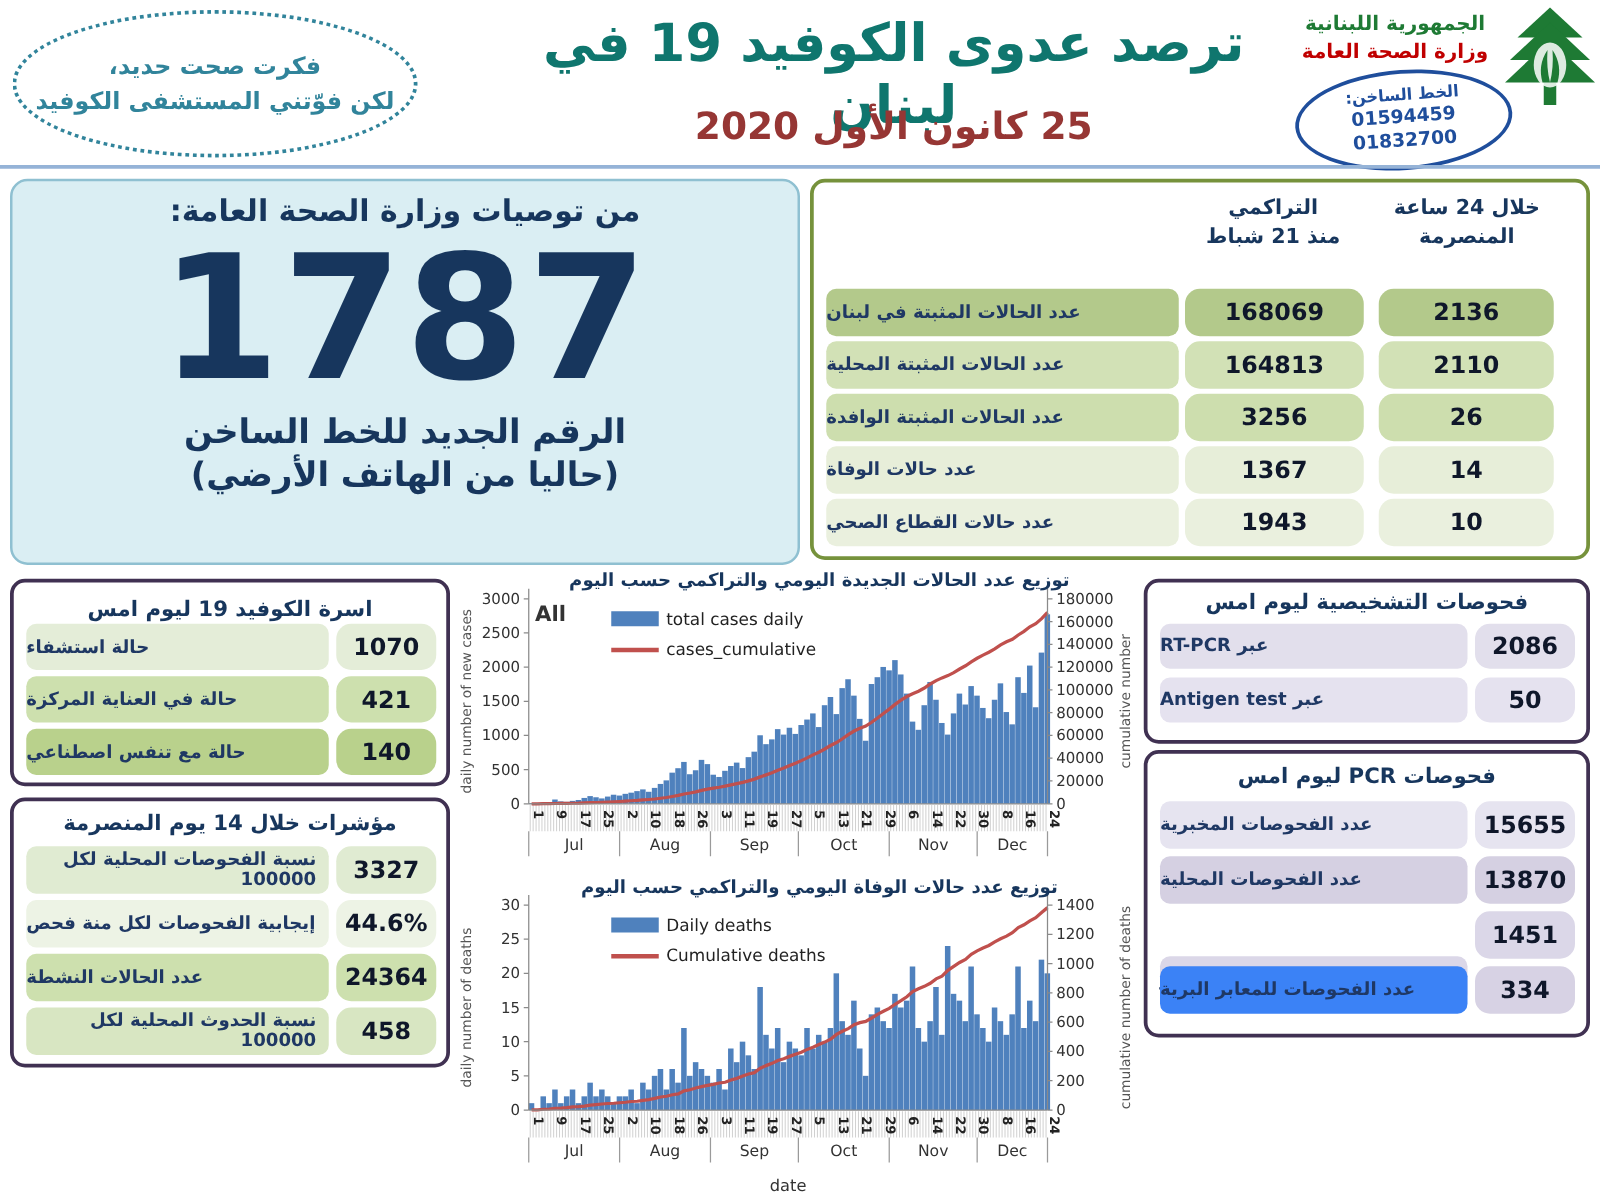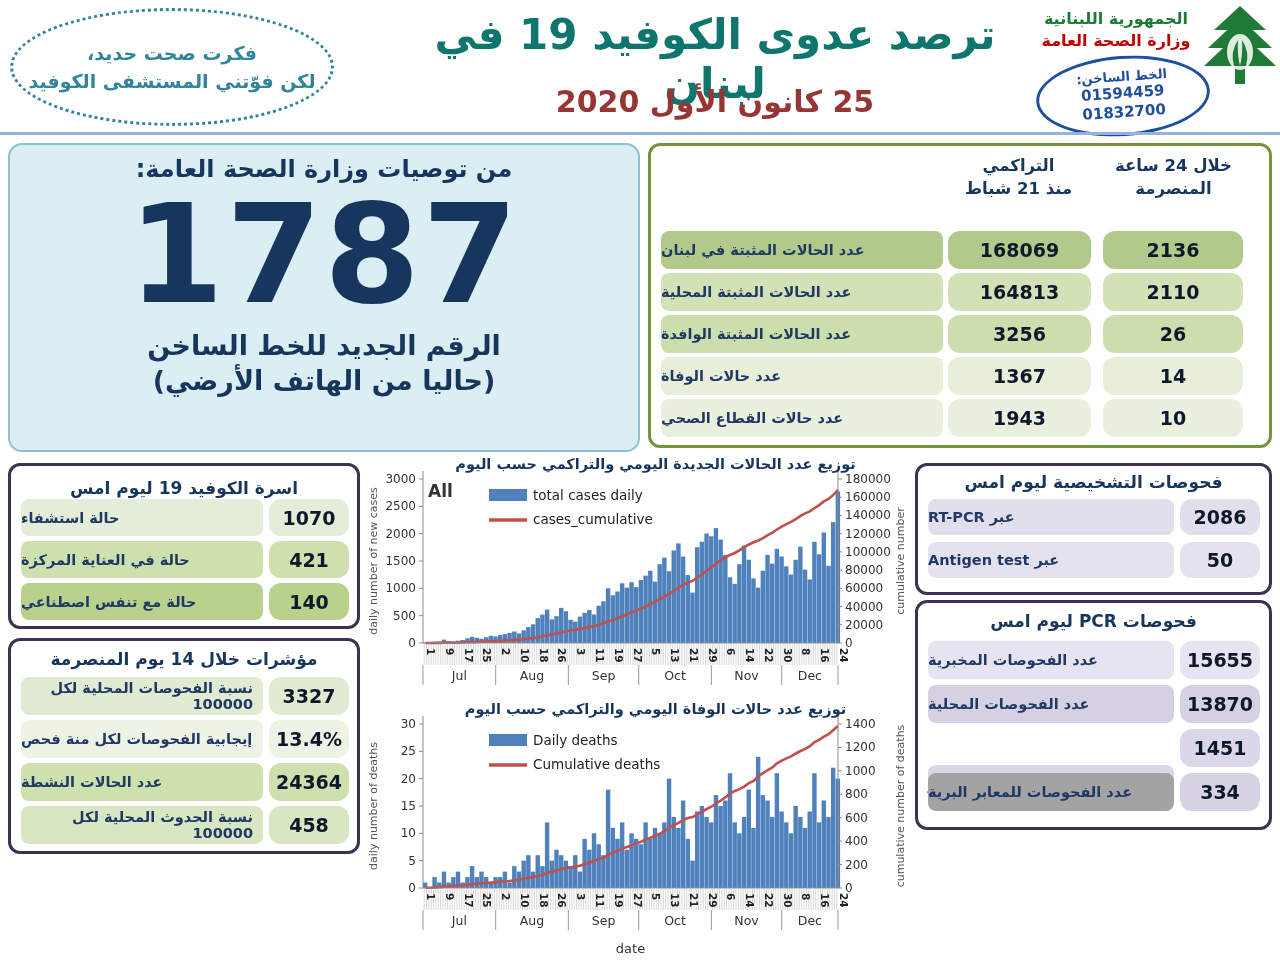--- a/index.html
+++ b/index.html
@@ -123,21 +123,21 @@
     <div class="cell valcell" style="left: 258px; top: 75px; width: 80px; height: 37px; background: rgb(205, 224, 174);">421</div>
     <div class="cell lblcell" style="left: 10px; top: 117px; width: 242px; height: 37px; background: rgb(185, 209, 140);">حالة مع تنفس اصطناعي</div>
     <div class="cell valcell" style="left: 258px; top: 117px; width: 80px; height: 37px; background: rgb(185, 209, 140);">140</div>
   </div>
 
   <div class="abs gpanel purple-border" style="left:8px;top:638px;width:346px;height:210px;">
     <div class="t-title" style="top:8px;">مؤشرات خلال 14 يوم المنصرمة</div>
     <div class="cell lblcell" style="left: 10px; top: 36px; width: 242px; height: 38px; background: rgb(224, 235, 210);">نسبة الفحوصات  المحلية لكل 100000</div>
     <div class="cell valcell" style="left: 258px; top: 36px; width: 80px; height: 38px; background: rgb(224, 235, 210);">3327</div>
     <div class="cell lblcell" style="left: 10px; top: 79px; width: 242px; height: 38px; background: rgb(237, 243, 229);">إيجابية الفحوصات لكل منة فحص</div>
-    <div class="cell valcell" style="left: 258px; top: 79px; width: 80px; height: 38px; background: rgb(237, 243, 229);">13.4%</div>
+    <div class="cell valcell" style="left: 258px; top: 79px; width: 80px; height: 38px; background: rgb(237, 243, 229);">44.6%</div>
     <div class="cell lblcell" style="left: 10px; top: 122px; width: 242px; height: 38px; background: rgb(205, 224, 174);">عدد الحالات النشطة</div>
     <div class="cell valcell" style="left: 258px; top: 122px; width: 80px; height: 38px; background: rgb(205, 224, 174);">24364</div>
     <div class="cell lblcell" style="left: 10px; top: 165px; width: 242px; height: 38px; background: rgb(216, 230, 194);">نسبة الحدوث المحلية لكل 100000</div>
     <div class="cell valcell" style="left: 258px; top: 165px; width: 80px; height: 38px; background: rgb(216, 230, 194);">458</div>
   </div>
 
   <div class="abs gpanel purple-border" style="left:915px;top:463px;width:351px;height:126px;">
     <div class="t-title" style="top:6px;">فحوصات التشخيصية ليوم امس</div>
     <div class="cell lblcell" style="left: 10px; top: 33px; width: 246px; height: 36px; background: rgb(226, 223, 236);">عبر RT-PCR</div>
     <div class="cell valcell" style="left: 262px; top: 33px; width: 80px; height: 36px; background: rgb(226, 223, 236);">2086</div>
@@ -146,21 +146,21 @@
   </div>
 
   <div class="abs gpanel purple-border" style="left:915px;top:600px;width:351px;height:224px;">
     <div class="t-title" style="top:8px;">فحوصات  PCR ليوم امس</div>
     <div class="cell lblcell" style="left: 10px; top: 38px; width: 246px; height: 38px; background: rgb(230, 228, 240);">عدد الفحوصات المخبرية</div>
     <div class="cell valcell" style="left: 262px; top: 38px; width: 80px; height: 38px; background: rgb(230, 228, 240);">15655</div>
     <div class="cell lblcell" style="left: 10px; top: 82px; width: 246px; height: 38px; background: rgb(213, 208, 226);">عدد الفحوصات المحلية</div>
     <div class="cell valcell" style="left: 262px; top: 82px; width: 80px; height: 38px; background: rgb(213, 208, 226);">13870</div>
     <div class="cell lblcell" style="left: 10px; top: 126px; width: 246px; height: 38px; background: rgb(219, 215, 232); margin-top: 36px;">عدد الفحوصات في المطار</div>
     <div class="cell valcell" style="left: 262px; top: 126px; width: 80px; height: 38px; background: rgb(219, 215, 232);">1451</div>
-    <div class="cell lblcell" style="left: 10px; top: 170px; width: 246px; height: 38px; background: #a3a3a3;">عدد الفحوصات للمعابر البرية</div>
+    <div class="cell lblcell" style="left: 10px; top: 170px; width: 246px; height: 38px; background: #3b82f6;">عدد الفحوصات للمعابر البرية</div>
     <div class="cell valcell" style="left: 262px; top: 170px; width: 80px; height: 38px; background: rgb(215, 210, 228);">334</div>
   </div>
 
 
   <div class="abs chart-box" style="left:366px;top:453px;width:545px;height:244px;">
     <svg id="chart0" width="545" height="244">
         <line x1="58.17231638418079" y1="191" x2="58.17231638418079" y2="212" stroke="#c9c9c9" stroke-width="0.7"></line>
         <line x1="60.516949152542374" y1="191" x2="60.516949152542374" y2="212" stroke="#c9c9c9" stroke-width="0.7"></line>
         <line x1="62.86158192090396" y1="191" x2="62.86158192090396" y2="212" stroke="#c9c9c9" stroke-width="0.7"></line>
         <line x1="65.20621468926554" y1="191" x2="65.20621468926554" y2="212" stroke="#c9c9c9" stroke-width="0.7"></line>

